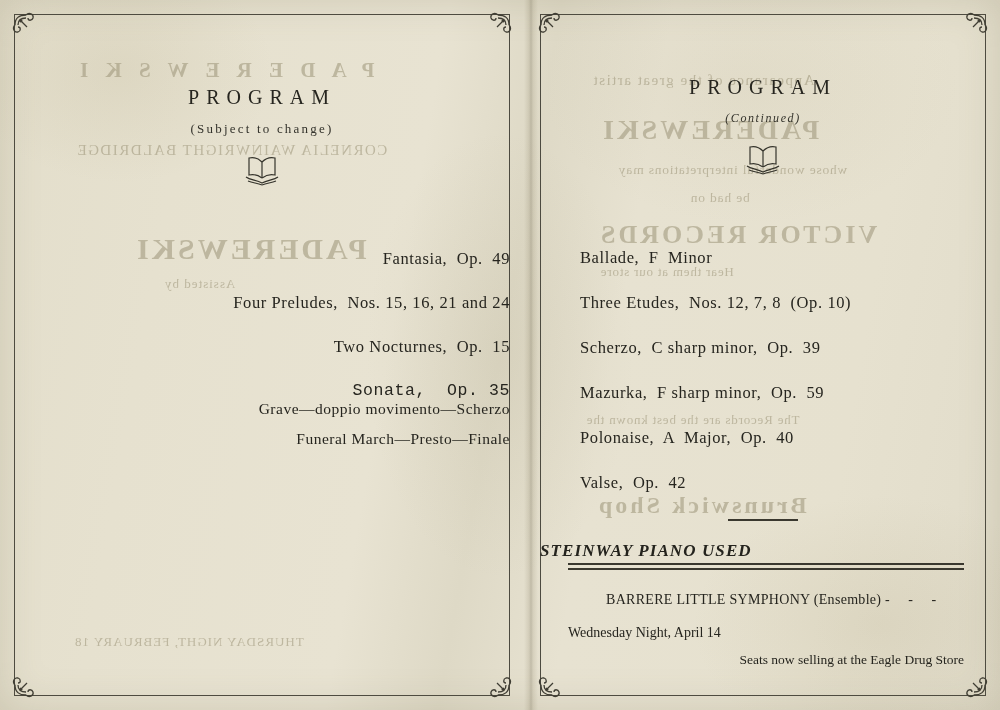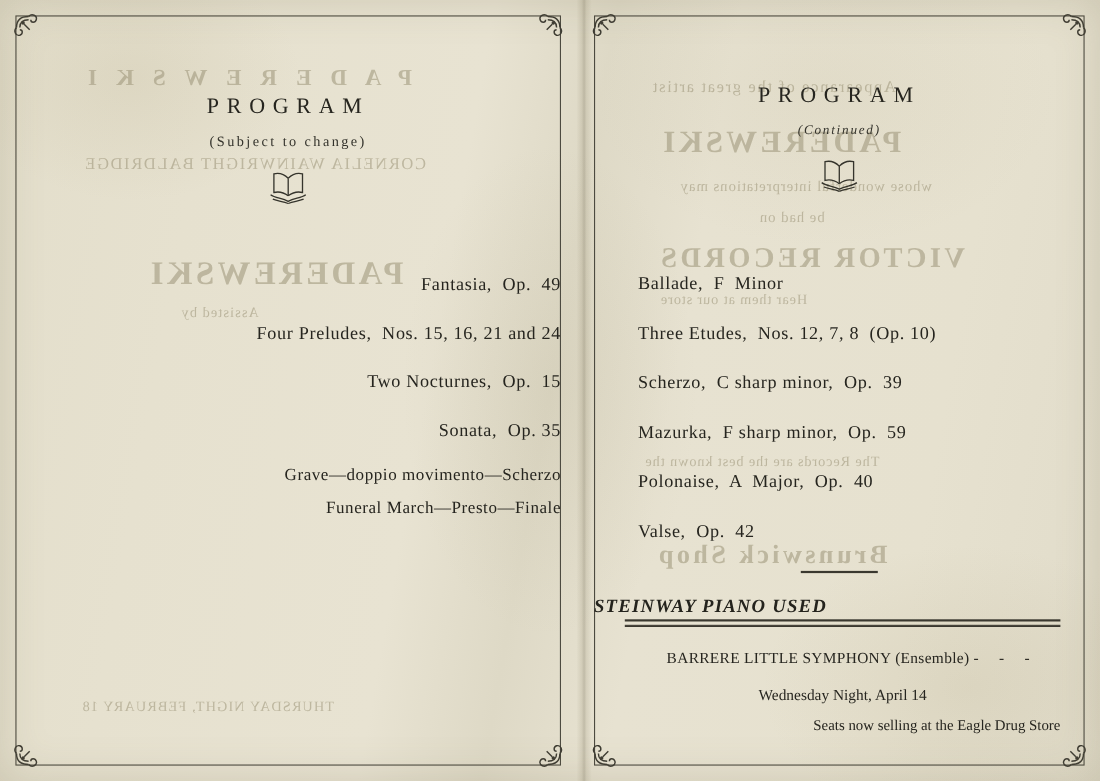--- a/index.html
+++ b/index.html
@@ -125,21 +125,21 @@
   .leaf-right .piece { margin-bottom: 25px; }
   .sub-piece {
     font-size: 15.5px;
     letter-spacing: 0.5px;
     margin-top: 0;
     margin-bottom: 12px;
     padding-left: 18px;
     color: #26251f;
     white-space: pre;
   }
-  .piece.tight { margin-bottom: 22px; }
+  .piece.tight { margin-bottom: 0; font-family: Liberation Mono, monospace; }
 
   .short-rule {
     width: 70px;
     height: 2px;
     background: #3a382f;
     margin: 26px auto 0;
   }
   .steinway {
     text-align: left;
     font-style: italic;
@@ -176,21 +176,21 @@
   .event-line {
     font-size: 14px;
     letter-spacing: 0.3px;
     margin-top: 6px;
     color: #26251f;
     white-space: pre;
   }
   .event-line .ital { font-style: italic; }
   .event-line .dots { letter-spacing: 2px; }
   .event-right {
-    text-align: center;
+    text-align: left;
     font-size: 14px;
     margin-top: 1px;
     color: #26251f;
   }
   .seats {
     text-align: right;
     font-size: 13.5px;
     margin-top: 11px;
     color: #26251f;
   }

